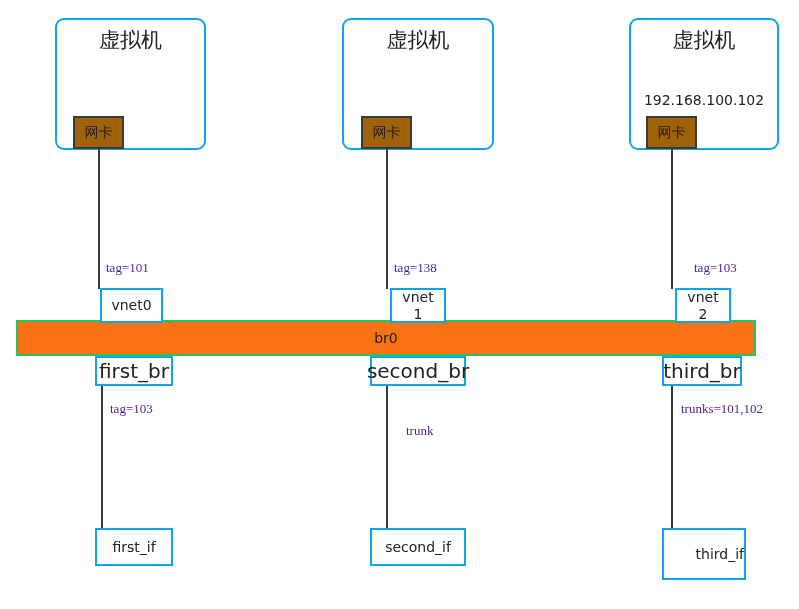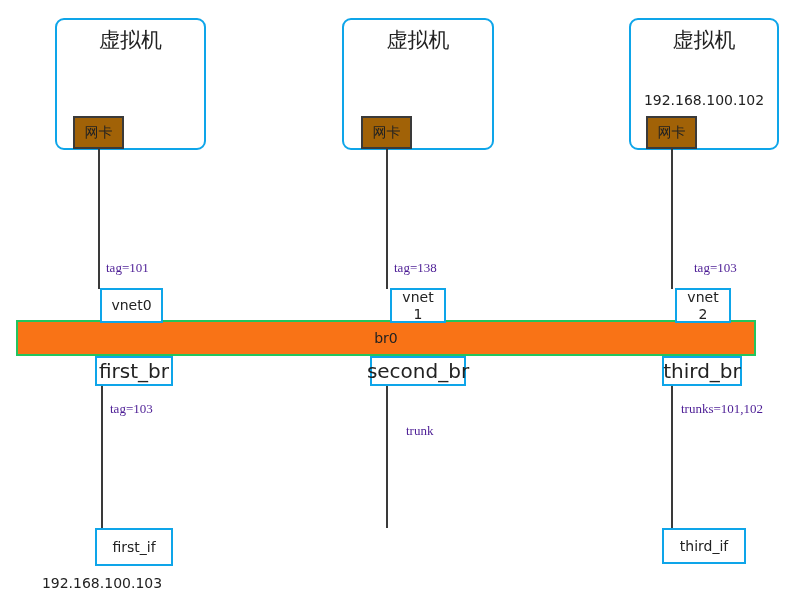--- a/index.html
+++ b/index.html
@@ -136,21 +136,20 @@
   <div class="node port-bottom" style="left:63px; top:356px; width:78px; height:30px;">
     <span>first_br</span>
   </div>
 
   <div class="edge" style="left:101px; top:386px; height:142px;"></div>
   <div class="edge-label" style="left:110px; top:401px;">tag=103</div>
 
   <div class="node if-box" style="left:63px; top:528px; width:78px; height:38px;">
     <span>first_if</span>
   </div>
-  <div class="if-ip" style="left:22px; top:575px; width:160px;">192.168.100.103</div>
 
   <div class="node vm-box" style="left:310px; top:18px; width:152px; height:132px;">
     <div class="vm-title">虚拟机</div>
   </div>
   <div class="nic-box" style="left:361px; top:116px; width:51px; height:33px;">
     <span>网卡</span>
   </div>
   <div class="edge" style="left:386px; top:149px; height:140px;"></div>
   <div class="edge-label" style="left:394px; top:260px;">tag=138</div>
 
@@ -159,20 +158,23 @@
 1</span>
   </div>
 
   <div class="node port-bottom" style="left:338px; top:356px; width:96px; height:30px;">
     <span>second_br</span>
   </div>
 
   <div class="edge" style="left:386px; top:386px; height:142px;"></div>
   <div class="edge-label" style="left:406px; top:423px;">trunk</div>
 
+  <div class="node if-box" style="left:338px; top:528px; width:96px; height:38px;">
+    <span>second_if</span>
+  </div>
 
   <div class="node vm-box" style="left:597px; top:18px; width:150px; height:132px;">
     <div class="vm-title">虚拟机</div>
     <div class="vm-ip">192.168.100.102</div>
   </div>
   <div class="nic-box" style="left:646px; top:116px; width:51px; height:33px;">
     <span>网卡</span>
   </div>
   <div class="edge" style="left:671px; top:149px; height:140px;"></div>
   <div class="edge-label" style="left:694px; top:260px;">tag=103</div>
@@ -182,21 +184,21 @@
 2</span>
   </div>
 
   <div class="node port-bottom" style="left:630px; top:356px; width:80px; height:30px;">
     <span>third_br</span>
   </div>
 
   <div class="edge" style="left:671px; top:386px; height:142px;"></div>
   <div class="edge-label" style="left:681px; top:401px;">trunks=101,102</div>
 
-  <div class="node if-box" style="left:630px; top:528px; width:84px; height:36px;">
+  <div class="node if-box" style="left:630px; top:528px; width:84px; height:52px;justify-content:flex-end;">
     <span>third_if</span>
   </div>
 
   <div class="bridge-bar" style="left:16px; top:320px; width:740px; height:36px;">
     <span>br0</span>
   </div>
 
 </div>
 
 </body></html>

